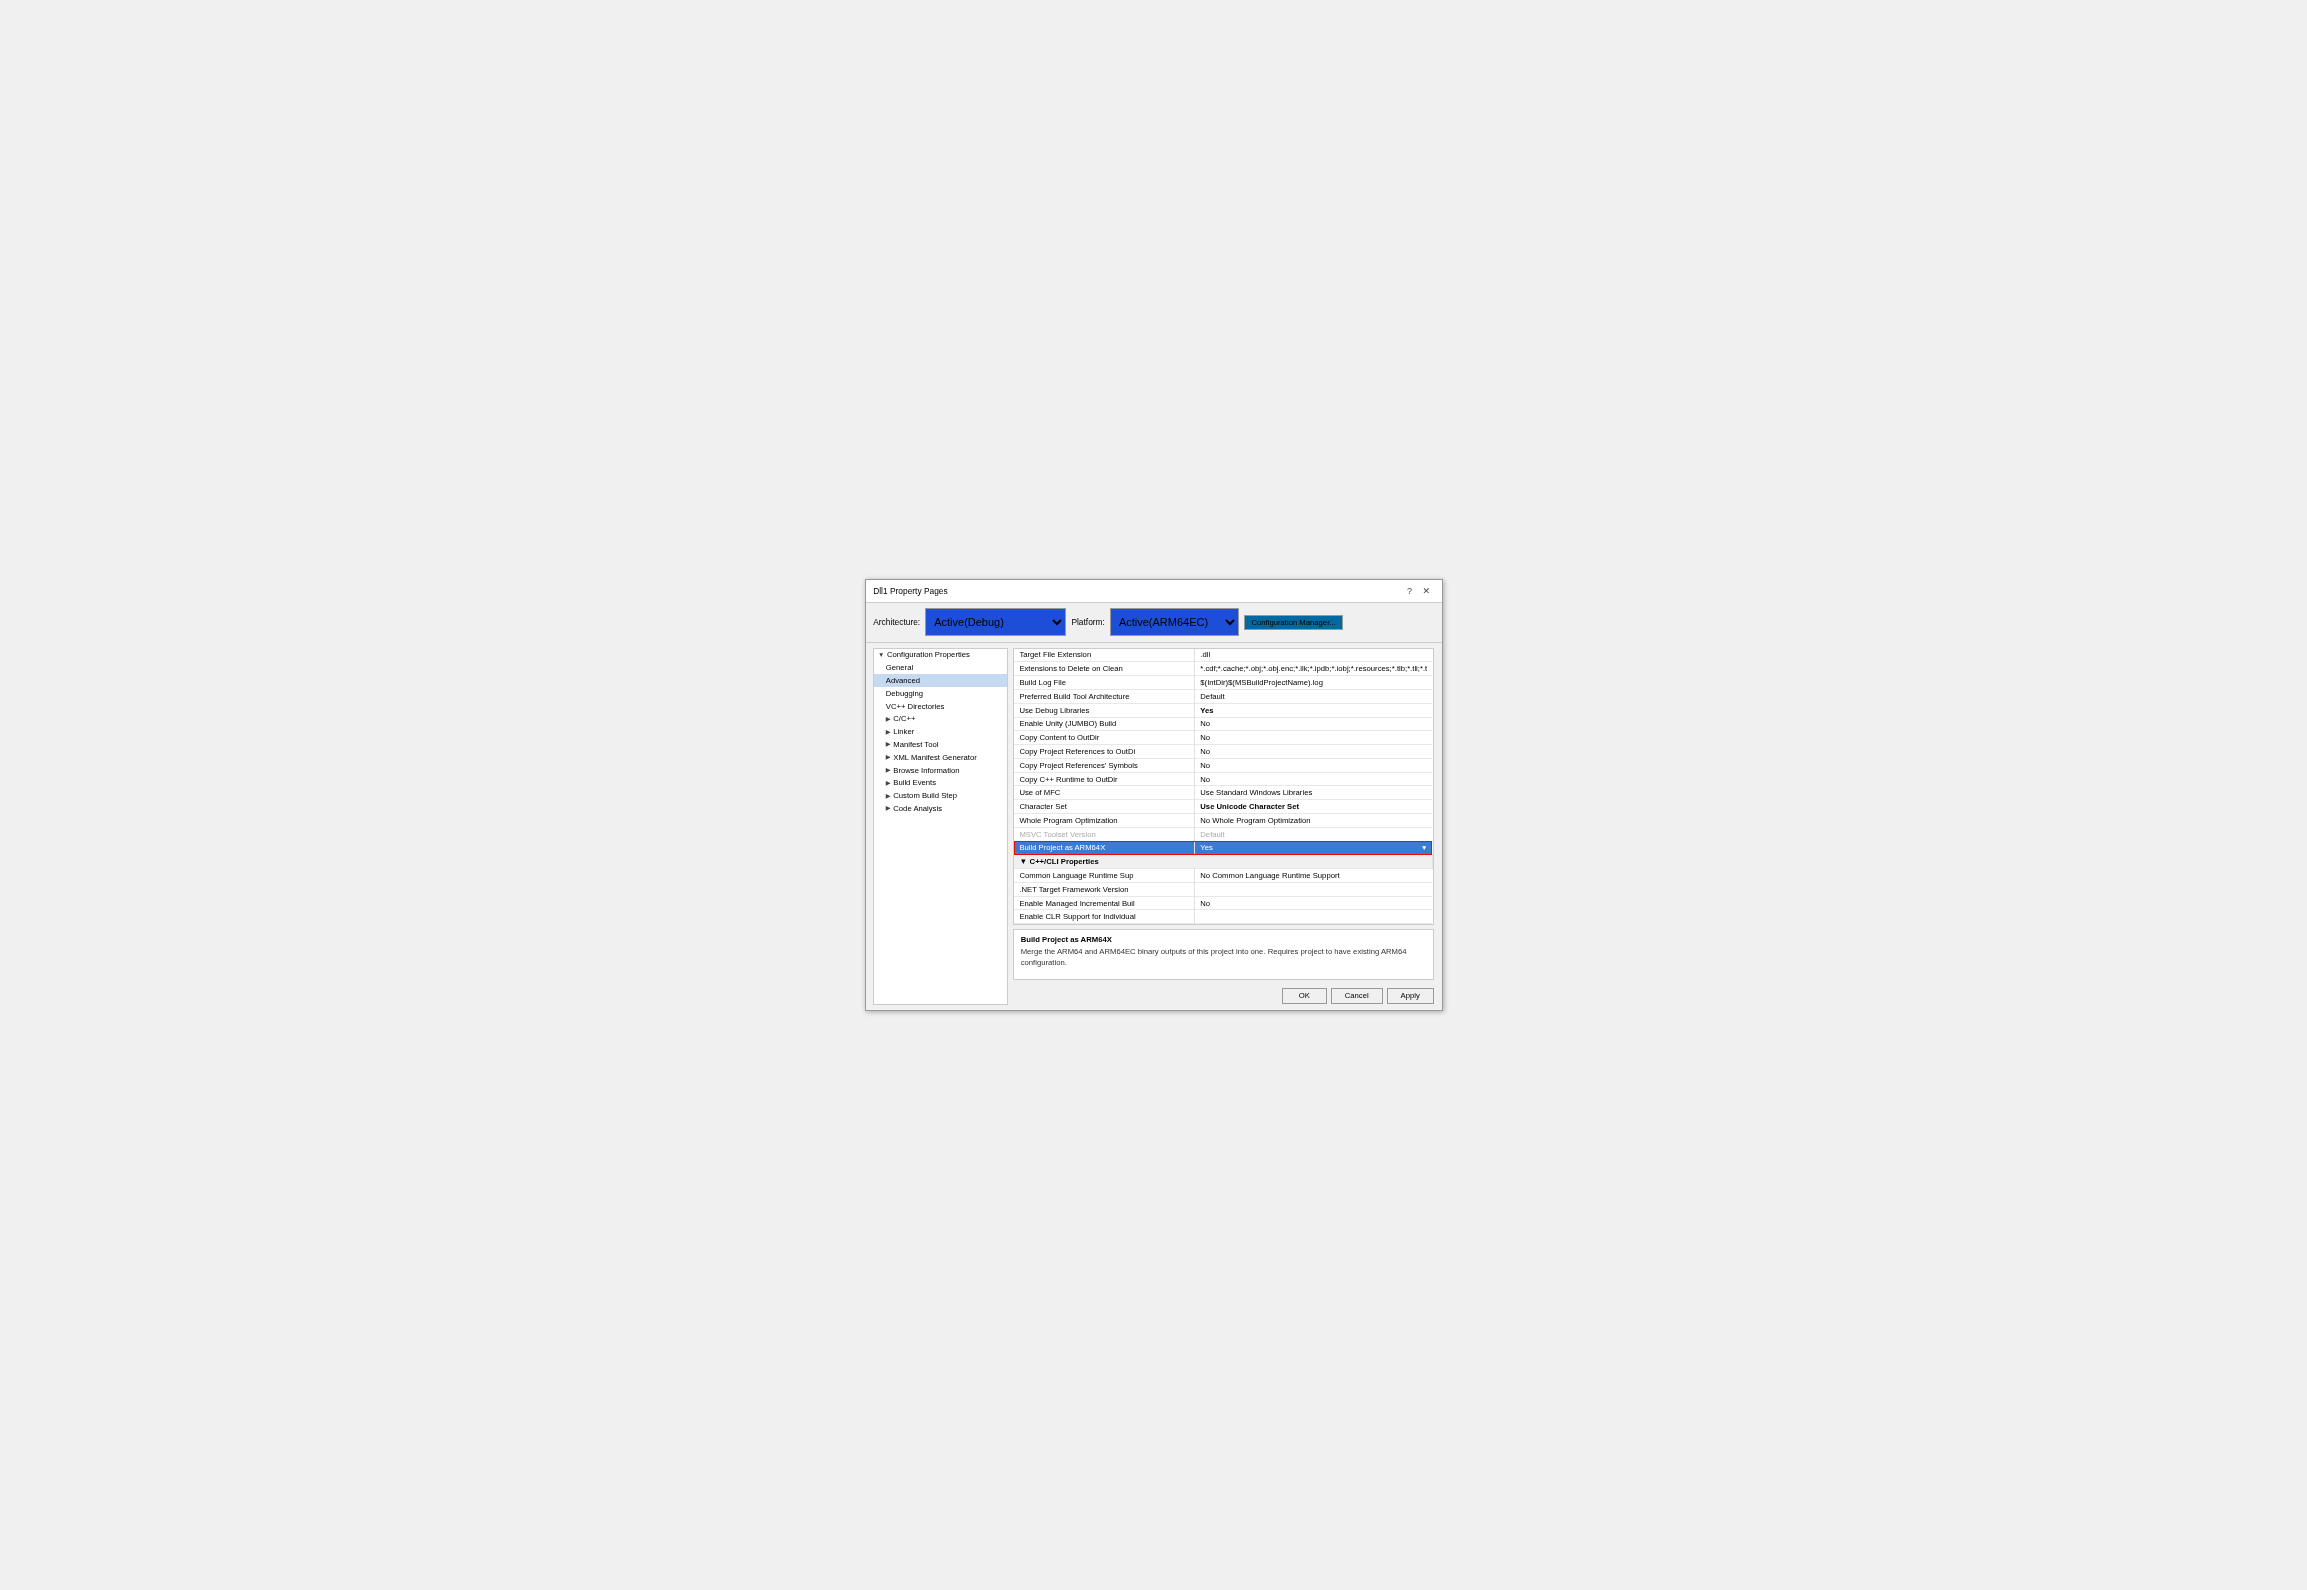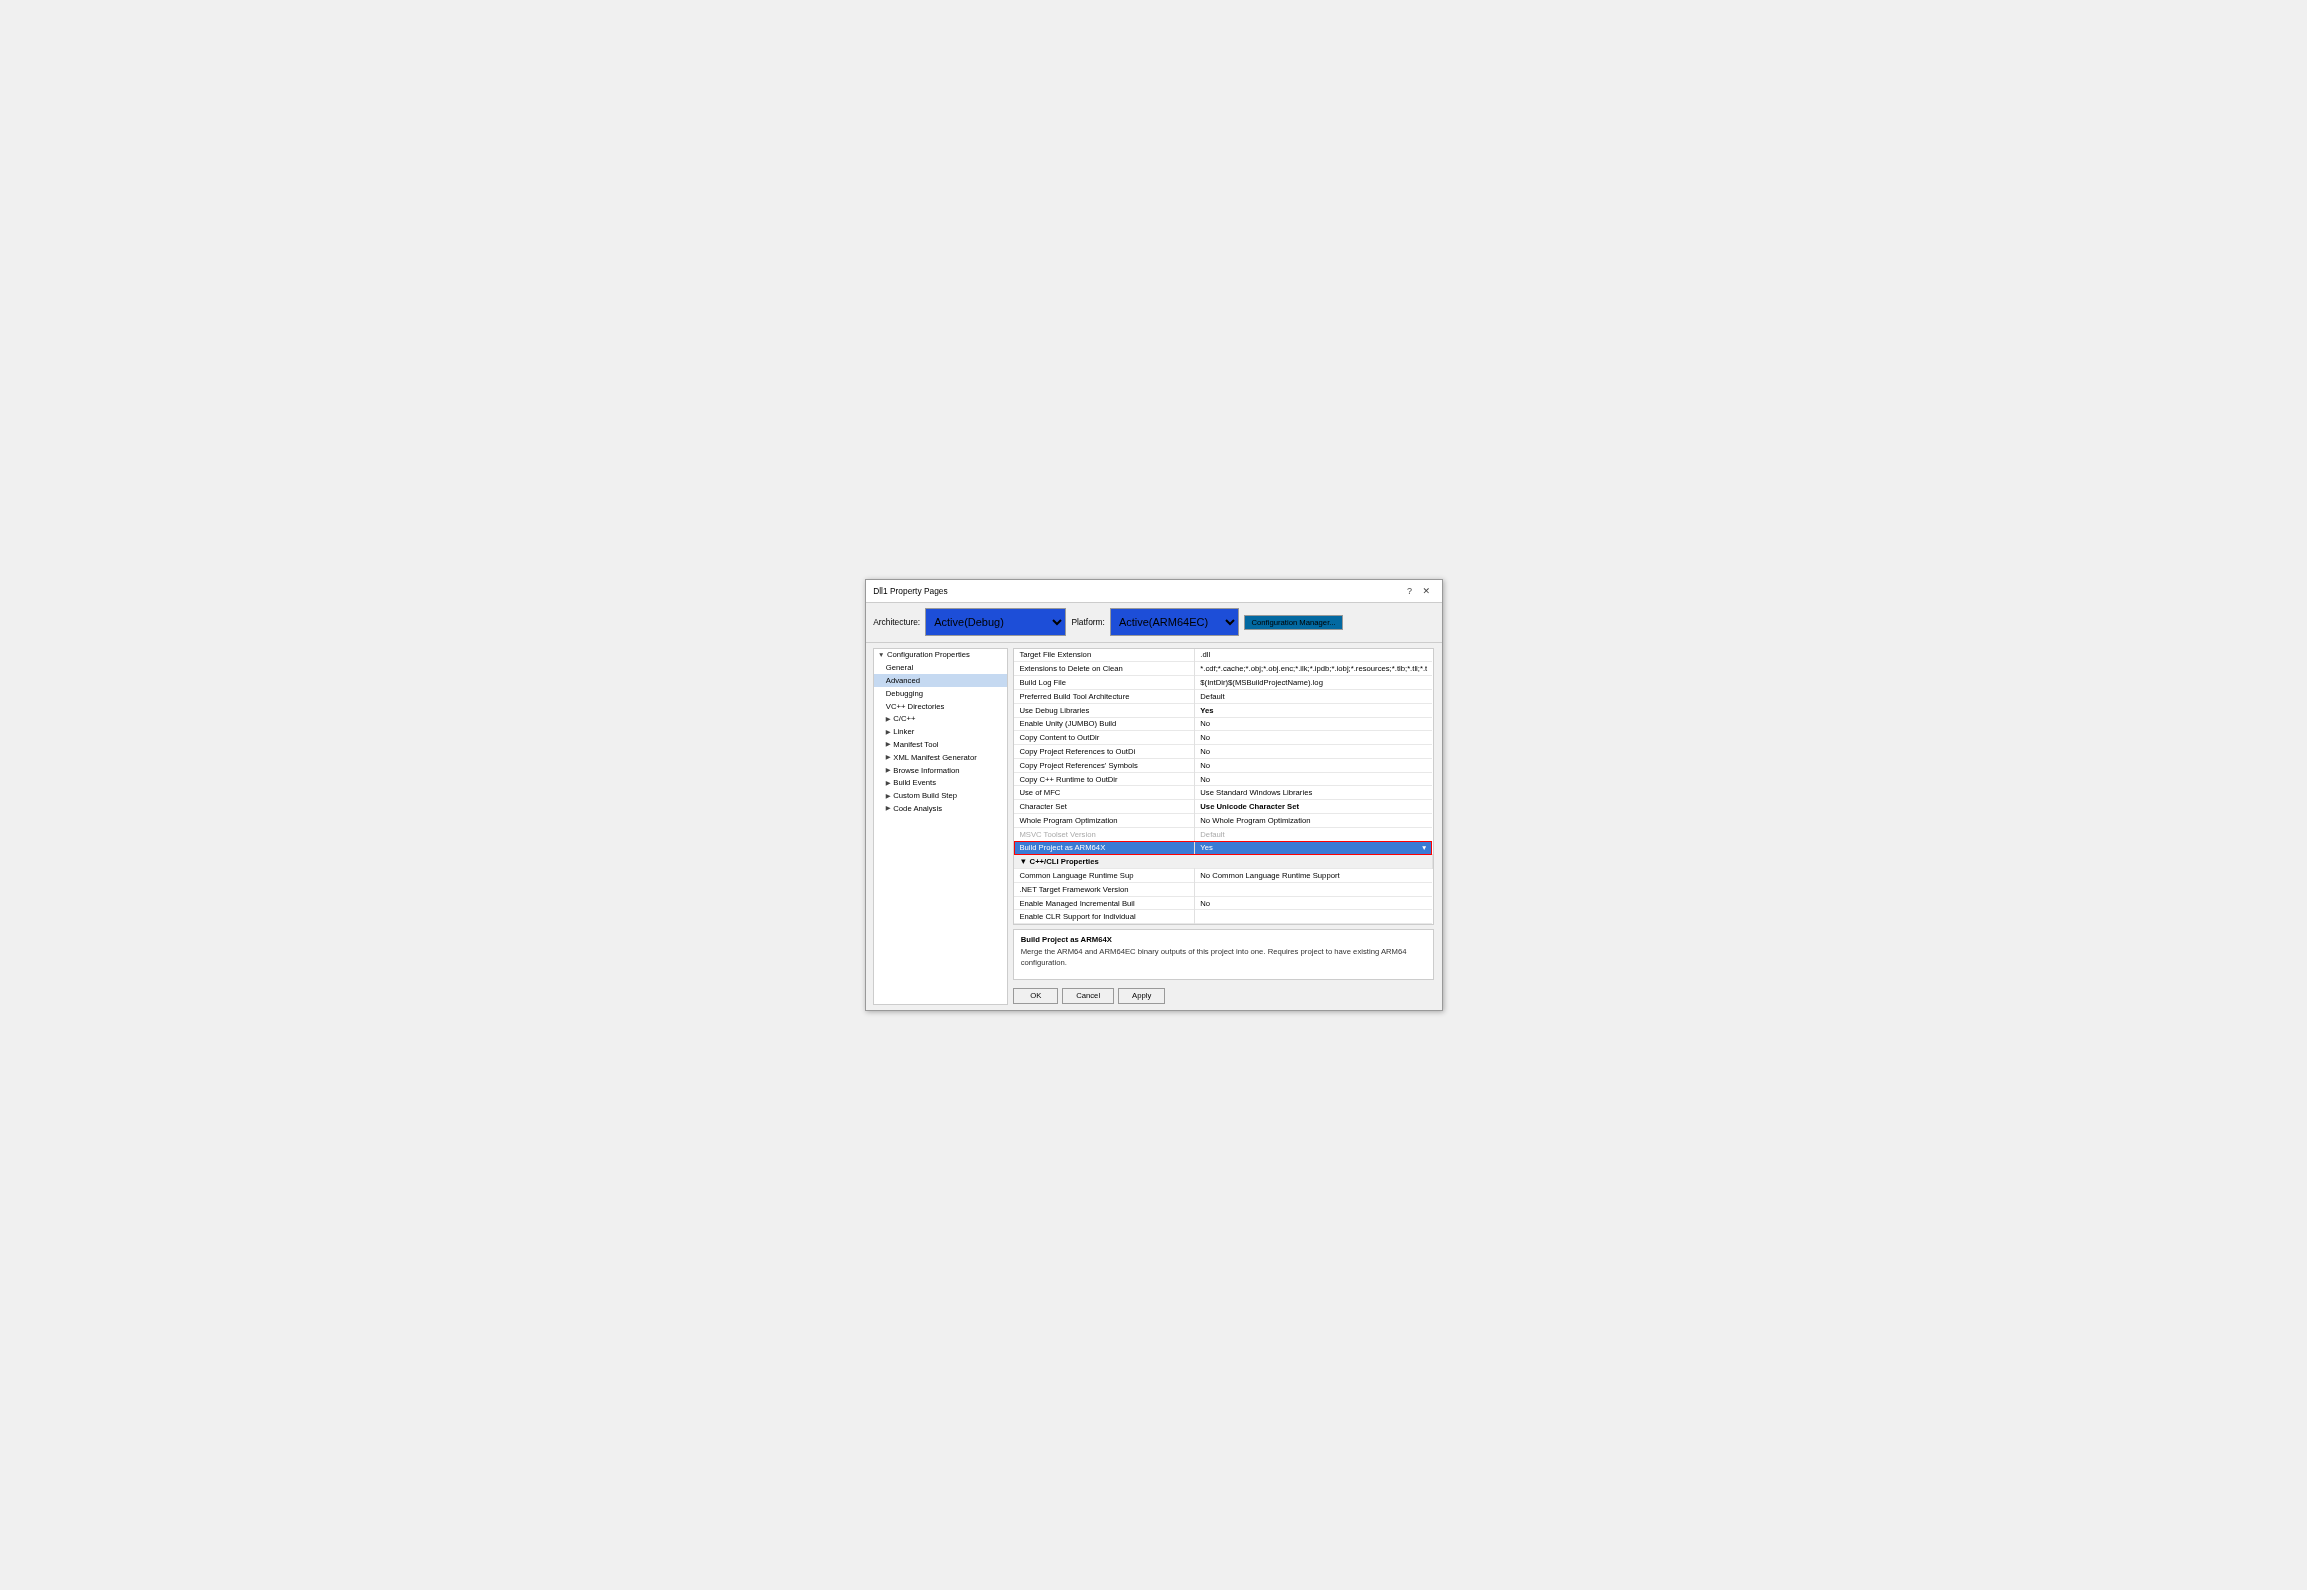--- a/index.html
+++ b/index.html
@@ -169,21 +169,21 @@
     .description-title {
       font-weight: bold;
       margin-bottom: 2.6px;
     }
     .description-text {
       color: #333;
       line-height: 1.4;
     }
     .buttons-row {
       display: flex;
-      justify-content: flex-start;
+      justify-content: flex-end;
       gap: 3.9px;
       padding: 3.9px 0 1.3px 0;
     }
     .action-btn {
       border: 0.6px solid #999;
       background: #f0f0f0;
       padding: 2.6px 13px;
       font-size: 7.7px;
       cursor: pointer;
       min-width: 45px;

